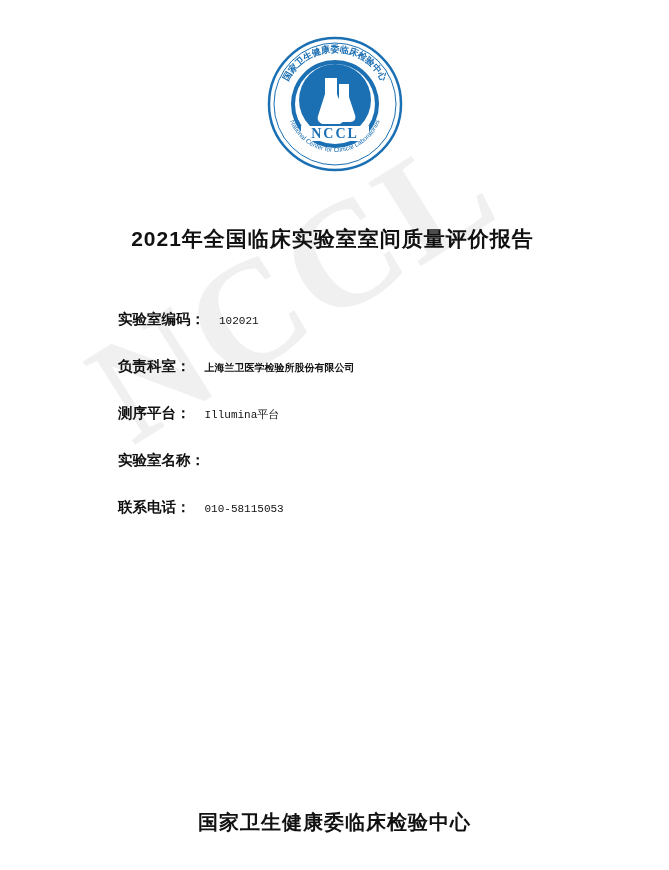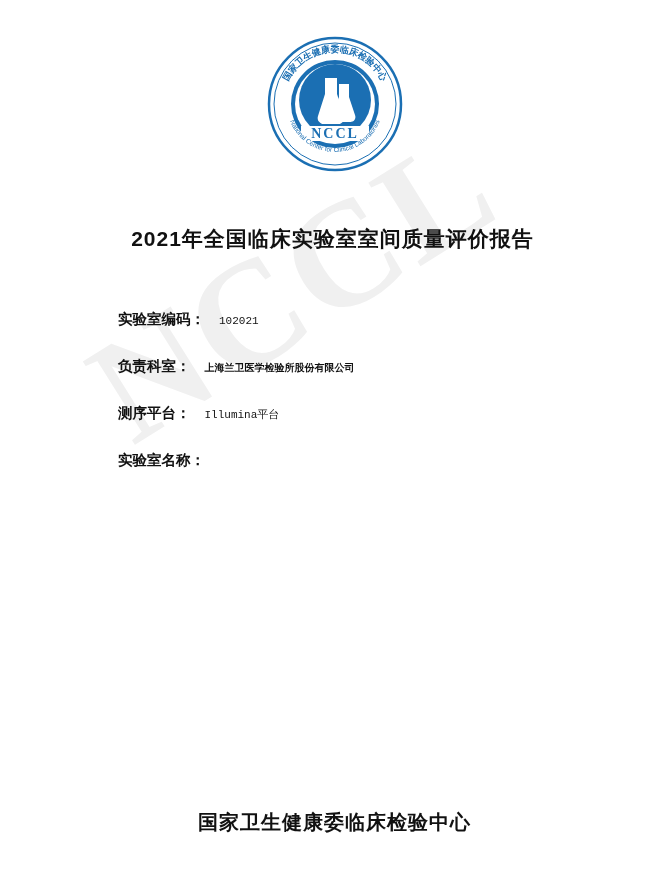--- a/index.html
+++ b/index.html
@@ -168,18 +168,22 @@
       <span class="field-label">测序平台：</span>
       <span class="field-value">Illumina平台</span>
     </div>
 
     <div class="field-row">
       <span class="field-label">实验室名称：</span>
     </div>
 
 
 
+    <div class="field-row">
+      <span class="field-label">联系电话：</span>
+      <span class="field-value">010-58115053</span>
+    </div>
 
   </div>
 
   <div class="footer">国家卫生健康委临床检验中心</div>
 
 </div>
 
 </body></html>

